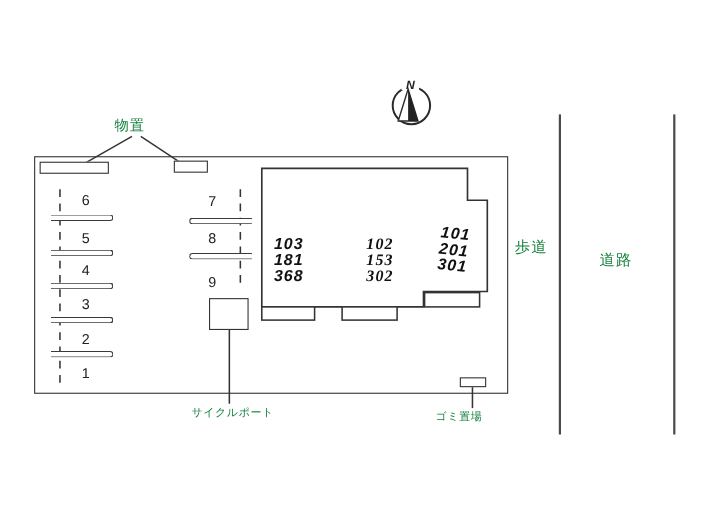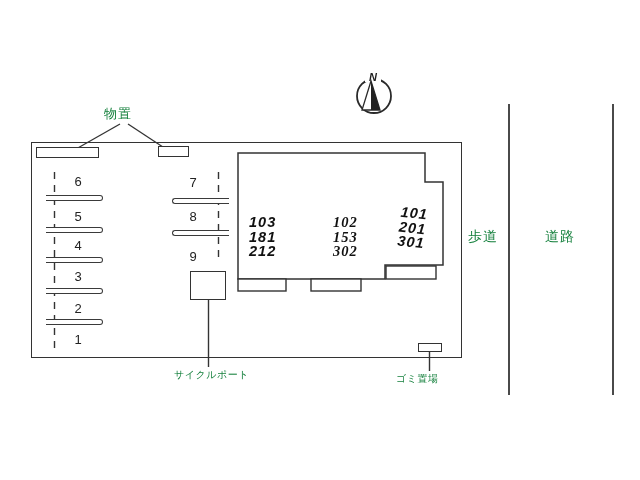--- a/index.html
+++ b/index.html
@@ -33,21 +33,21 @@
     position:absolute;font-size:14.5px;font-weight:bold;font-style:italic;
     line-height:14.7px;letter-spacing:1px;color:#111;text-align:left;
   }
   .unit-col.c1{left:249px;top:215px;}
   .unit-col.c2{left:333px;top:215px;font-family:Liberation Serif, serif;}
   .unit-col.c3{left:399px;top:206px;transform:rotate(6deg);}
   .svg-overlay{left:0;top:0;width:640px;height:480px;pointer-events:none;}
   .lbl-monooki{left:96px;top:105px;width:44px;text-align:center;font-size:13px;letter-spacing:1px;}
   .lbl-cycleport{left:174px;top:368px;}
   .lbl-garbage{left:396px;top:372px;text-align:center;}
-  .lbl-sidewalk{left:468px;top:228px;}
+  .lbl-sidewalk{left:468px;top:216px;}
   .lbl-road{left:545px;top:228px;}
 </style>
 </head>
 <body>
 
 <div id="canvas">
 
   <svg class="abs svg-overlay" viewBox="0 0 640 480" xmlns="http://www.w3.org/2000/svg">
 
     <polygon points="238,153 425,153 425,182 443,182 443,265 385,265 385,279 238,279" fill="#ffffff" stroke="#333" stroke-width="1.5"></polygon>
@@ -96,21 +96,21 @@
 
   <div class="lbl space-num colM" style="top:176px">7</div>
   <div class="abs stall-bar colM" style="top:198px"></div>
   <div class="lbl space-num colM" style="top:210px">8</div>
   <div class="abs stall-bar colM" style="top:230px"></div>
   <div class="lbl space-num colM" style="top:250px">9</div>
 
   <div class="unit-col c1">
     <div>103</div>
     <div>181</div>
-    <div>212</div>
+    <div>368</div>
   </div>
   <div class="unit-col c2">
     <div>102</div>
     <div>153</div>
     <div>302</div>
   </div>
   <div class="unit-col c3">
     <div>101</div>
     <div>201</div>
     <div>301</div>

